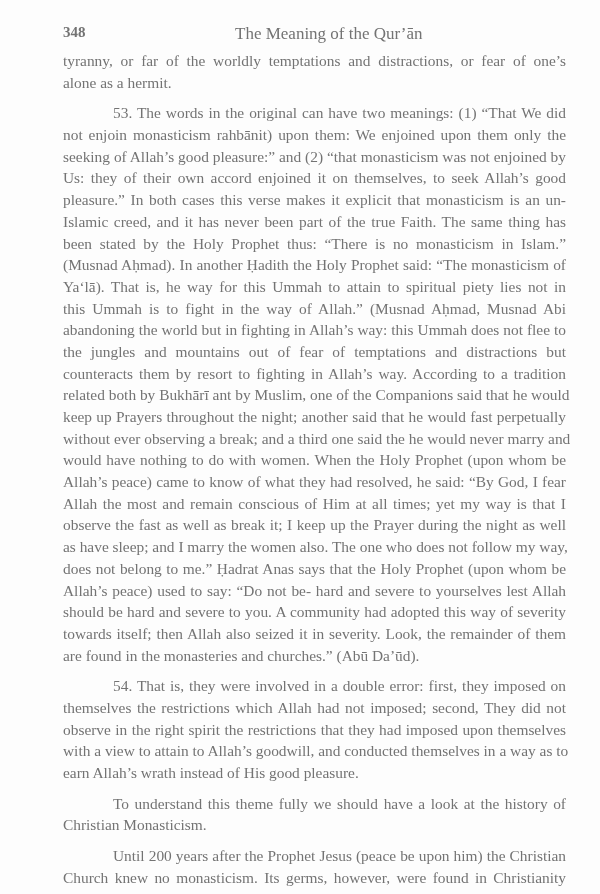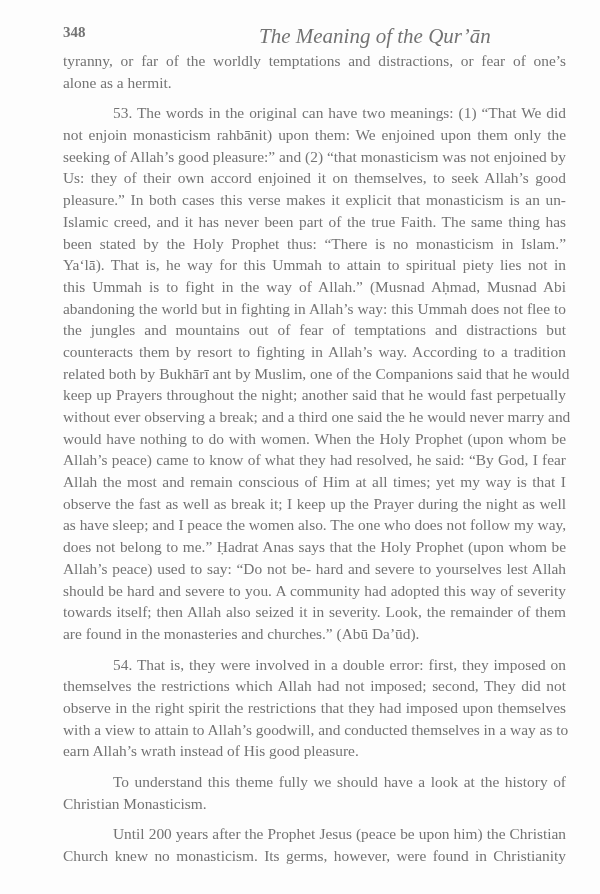--- a/index.html
+++ b/index.html
@@ -5,21 +5,21 @@
     html, body { margin: 0; padding: 0; background: #ffffff; }
     body { width: 600px; height: 894px; overflow: hidden; position: relative; }
     .page {
       position: absolute; left: 0; top: 0; width: 600px; height: 894px;
       background: #fdfdfd;
       font-family: "Liberation Serif", serif;
       color: #737373;
     }
     .header { position: absolute; top: 24px; left: 63px; width: 430px; height: 22px; }
     .page-num { position: absolute; left: 0; top: 0; font-weight: bold; font-size: 15px; }
-    .running-title { position: absolute; left: 196px; top: 0; font-style: italic; font-size: 21px; }
+    .running-title { position: absolute; left: 172px; top: 0; font-size: 17px; }
     .body { position: absolute; left: 63px; top: 50px; width: 503px; }
     .line {
       display: block; height: 21.7px; line-height: 21.7px; font-size: 15.4px;
       white-space: nowrap; text-align: justify; text-align-last: justify;
     }
     .line.last { text-align-last: left; }
     .line.indent { padding-left: 50px; }
     .gap { height: 9px; }
   </style>
 </head>
@@ -38,33 +38,34 @@
     </div>
     <div class="gap"></div>
     <div>
       <span class="line indent">53. The words in the original can have two meanings: (1) “That We did</span>
       <span class="line">not enjoin monasticism rahbānit) upon them: We enjoined upon them only the</span>
       <span class="line">seeking of Allah’s good pleasure:” and (2) “that monasticism was not enjoined by</span>
       <span class="line">Us: they of their own accord enjoined it on themselves, to seek Allah’s good</span>
       <span class="line">pleasure.” In both cases this verse makes it explicit that monasticism is an un-</span>
       <span class="line">Islamic creed, and it has never been part of the true Faith. The same thing has</span>
       <span class="line">been stated by the Holy Prophet thus: “There is no monasticism in Islam.”</span>
+      <span class="line">(Musnad Aḥmad). In another Ḥadith the Holy Prophet said: “The monasticism of</span>
       <span class="line">Ya‘lā). That is, he way for this Ummah to attain to spiritual piety lies not in</span>
       <span class="line">this Ummah is to fight in the way of Allah.” (Musnad Aḥmad, Musnad Abi</span>
       <span class="line">abandoning the world but in fighting in Allah’s way: this Ummah does not flee to</span>
       <span class="line">the jungles and mountains out of fear of temptations and distractions but</span>
       <span class="line">counteracts them by resort to fighting in Allah’s way. According to a tradition</span>
       <span class="line">related both by Bukhārī ant by Muslim, one of the Companions said that he would</span>
       <span class="line">keep up Prayers throughout the night; another said that he would fast perpetually</span>
       <span class="line">without ever observing a break; and a third one said the he would never marry and</span>
       <span class="line">would have nothing to do with women. When the Holy Prophet (upon whom be</span>
       <span class="line">Allah’s peace) came to know of what they had resolved, he said: “By God, I fear</span>
       <span class="line">Allah the most and remain conscious of Him at all times; yet my way is that I</span>
       <span class="line">observe the fast as well as break it; I keep up the Prayer during the night as well</span>
-      <span class="line">as have sleep; and I peace the women also. The one who does not follow my way,</span>
+      <span class="line">as have sleep; and I marry the women also. The one who does not follow my way,</span>
       <span class="line">does not belong to me.” Ḥadrat Anas says that the Holy Prophet (upon whom be</span>
       <span class="line">Allah’s peace) used to say: “Do not be- hard and severe to yourselves lest Allah</span>
       <span class="line">should be hard and severe to you. A community had adopted this way of severity</span>
       <span class="line">towards itself; then Allah also seized it in severity. Look, the remainder of them</span>
       <span class="line last">are found in the monasteries and churches.” (Abū Da’ūd).</span>
     </div>
     <div class="gap"></div>
     <div>
       <span class="line indent">54. That is, they were involved in a double error: first, they imposed on</span>
       <span class="line">themselves the restrictions which Allah had not imposed; second, They did not</span>

